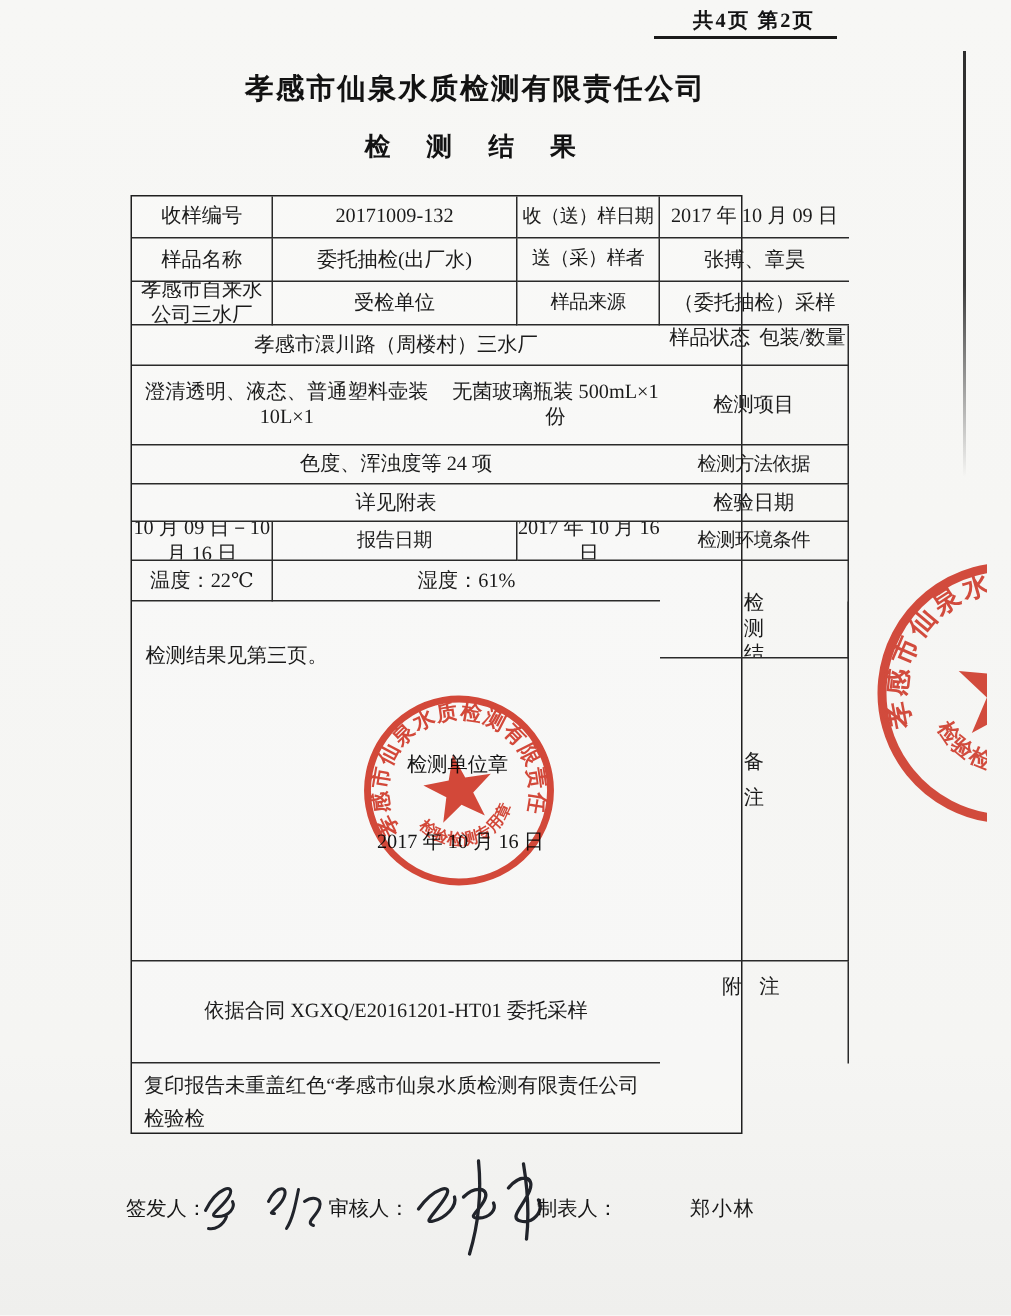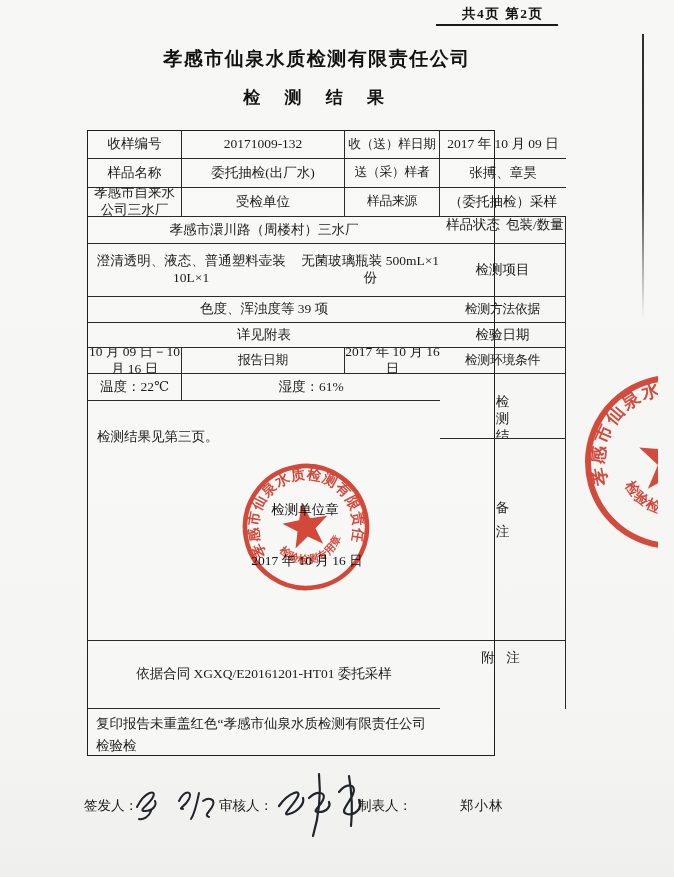--- a/index.html
+++ b/index.html
@@ -124,21 +124,21 @@
     <div class="cell two-line left-lines">
       <span>样品状态</span>
       <span>包装/数量</span>
     </div>
     <div class="cell sp3 nr two-line">
       <span>澄清透明、液态、普通塑料壶装 10L×1</span>
       <span>无菌玻璃瓶装 500mL×1 份</span>
     </div>
 
     <div class="cell">检测项目</div>
-    <div class="cell sp3 nr">色度、浑浊度等 39 项</div>
+    <div class="cell sp3 nr">色度、浑浊度等 24 项</div>
 
     <div class="cell small">检测方法依据</div>
     <div class="cell sp3 nr">详见附表</div>
 
     <div class="cell">检验日期</div>
     <div class="cell">10 月 09 日－10 月 16 日</div>
     <div class="cell small">报告日期</div>
     <div class="cell nr">2017 年 10 月 16 日</div>
 
     <div class="cell small">检测环境条件</div>

